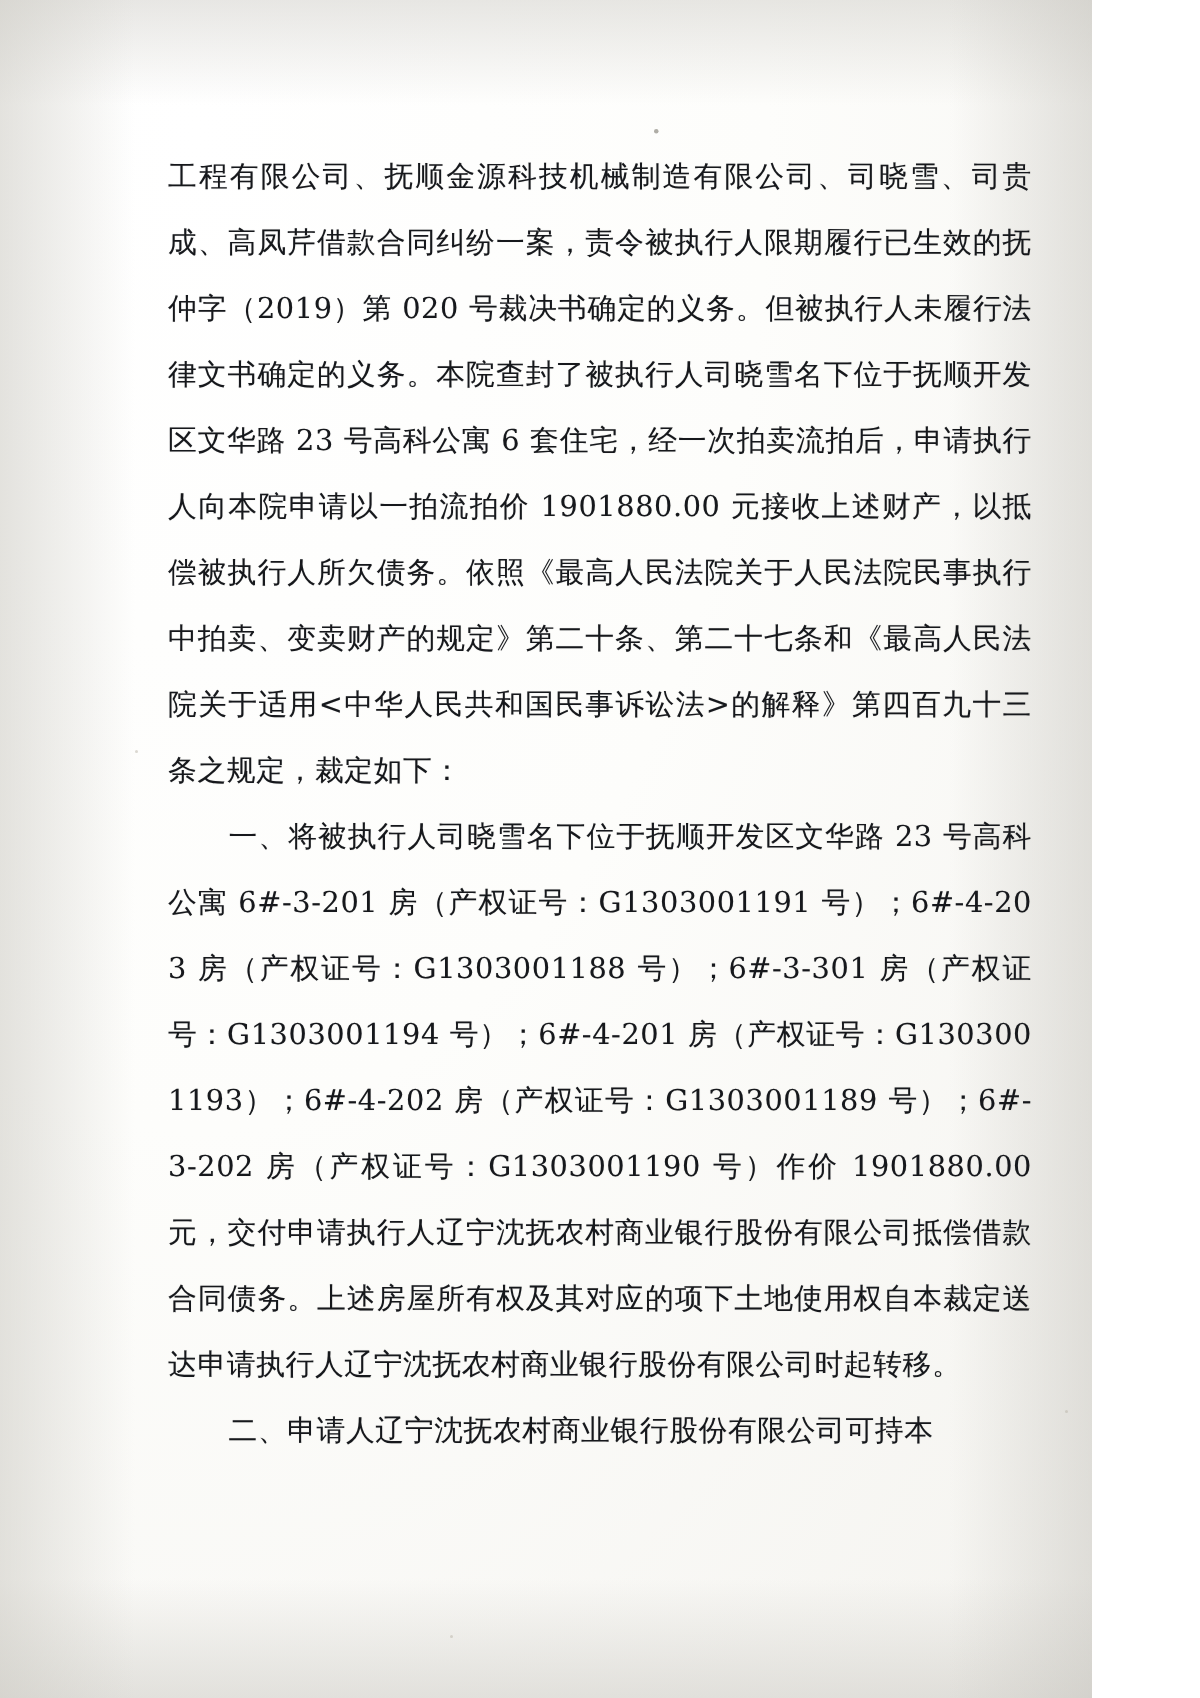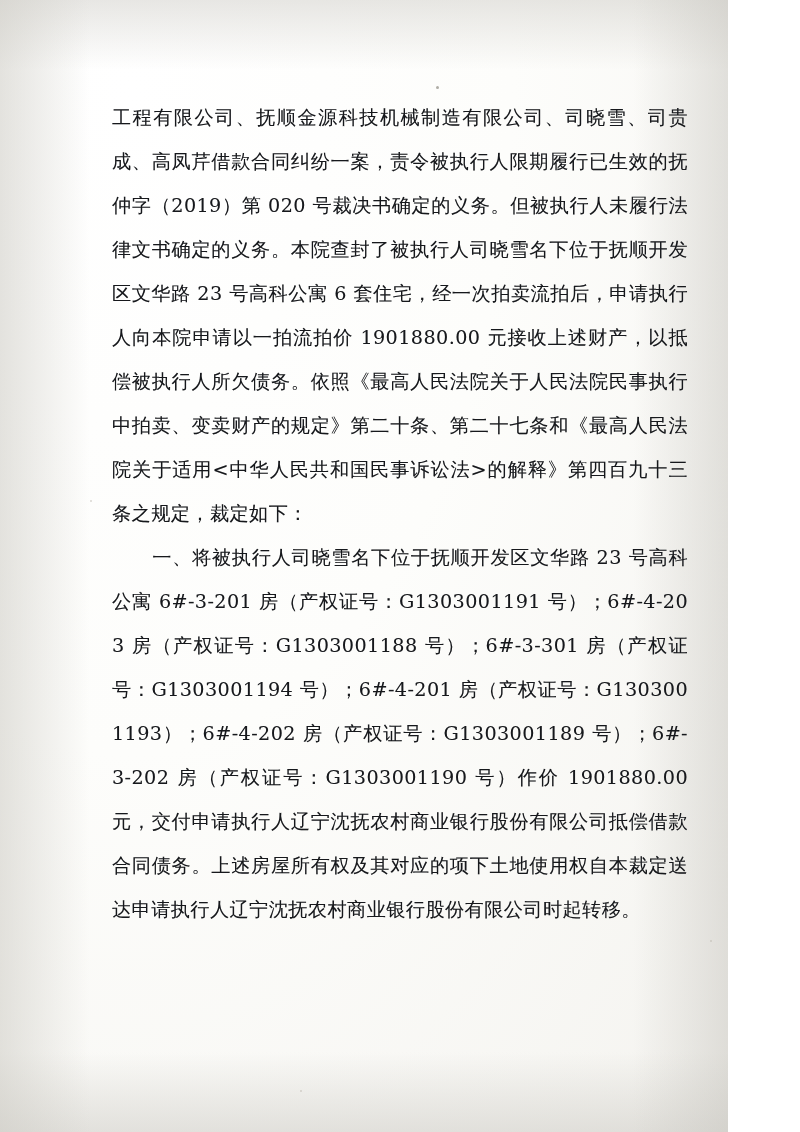--- a/index.html
+++ b/index.html
@@ -124,15 +124,16 @@
       <i></i>
   </div>
 
   <div class="speck" style="left:90px; top:500px; width:2px; height:2px;"></div>
   <div class="speck" style="left:710px; top:940px; width:2px; height:2px;"></div>
   <div class="speck" style="left:300px; top:1090px; width:2px; height:2px;"></div>
 
   <div class="body-text">
     <p class="para">工程有限公司、抚顺金源科技机械制造有限公司、司晓雪、司贵成、高凤芹借款合同纠纷一案，责令被执行人限期履行已生效的抚仲字（2019）第 020 号裁决书确定的义务。但被执行人未履行法律文书确定的义务。本院查封了被执行人司晓雪名下位于抚顺开发区文华路 23 号高科公寓 6 套住宅，经一次拍卖流拍后，申请执行人向本院申请以一拍流拍价 1901880.00 元接收上述财产，以抵偿被执行人所欠债务。依照《最高人民法院关于人民法院民事执行中拍卖、变卖财产的规定》第二十条、第二十七条和《最高人民法院关于适用&lt;中华人民共和国民事诉讼法&gt;的解释》第四百九十三条之规定，裁定如下：</p>
     <p class="para indent">一、将被执行人司晓雪名下位于抚顺开发区文华路 23 号高科公寓 6#-3-201 房（产权证号：G1303001191 号）；6#-4-203 房（产权证号：G1303001188 号）；6#-3-301 房（产权证号：G1303001194 号）；6#-4-201 房（产权证号：G1303001193）；6#-4-202 房（产权证号：G1303001189 号）；6#-3-202 房（产权证号：G1303001190 号）作价 1901880.00 元，交付申请执行人辽宁沈抚农村商业银行股份有限公司抵偿借款合同债务。上述房屋所有权及其对应的项下土地使用权自本裁定送达申请执行人辽宁沈抚农村商业银行股份有限公司时起转移。</p>
+    <p class="para indent">二、申请人辽宁沈抚农村商业银行股份有限公司可持本</p>
   </div>
 
 </div>
 
 </body></html>

